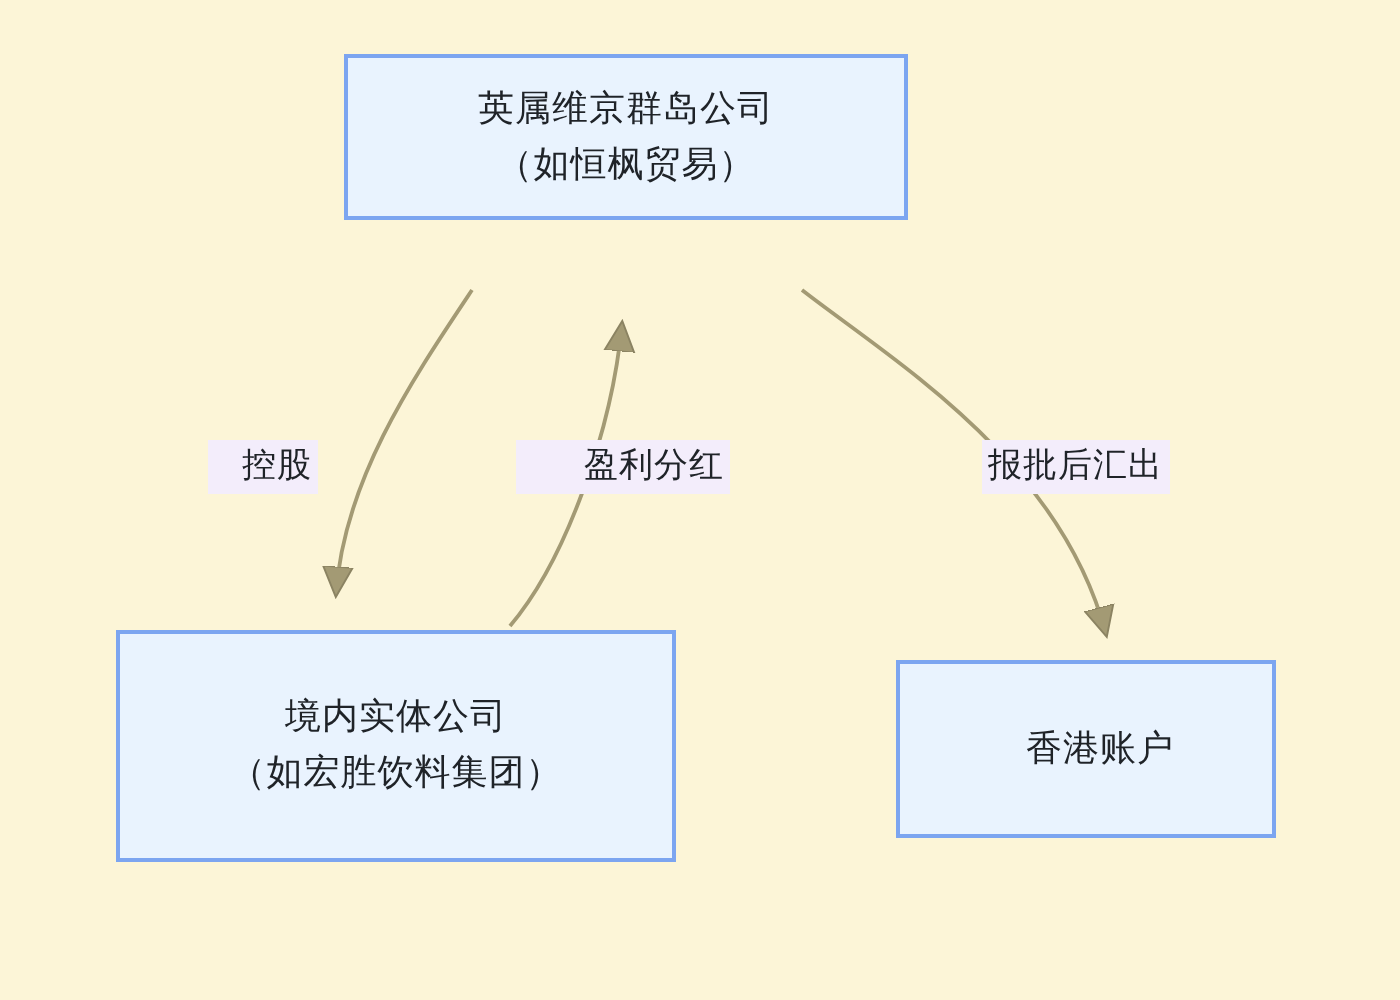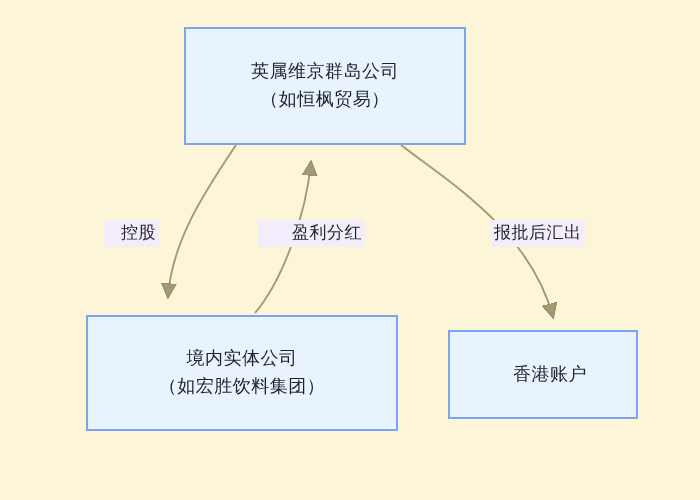--- a/index.html
+++ b/index.html
@@ -70,26 +70,26 @@
       </marker>
     </defs>
 
     <path d="M 236,145 C 206,190 172,240 168,297" fill="none" stroke="#A39A74" stroke-width="1.9" marker-end="url(#arrowhead)"></path>
 
     <path d="M 255,313 C 283,280 306,215 311,162" fill="none" stroke="#A39A74" stroke-width="1.9" marker-end="url(#arrowhead)"></path>
 
     <path d="M 401,145 C 446,180 530,230 553,317" fill="none" stroke="#A39A74" stroke-width="1.9" marker-end="url(#arrowhead)"></path>
   </svg>
 
-  <div class="node" style="left:184px; top:27px; width:282px; height:118px;">
+  <div class="node" style="left:172px; top:27px; width:282px; height:83px;">
     <span>英属维京群岛公司</span>
     <span class="line2">（如恒枫贸易）</span>
   </div>
 
-  <div class="node" style="left:58px; top:315px; width:312px; height:116px;margin-left:28px;">
+  <div class="node" style="left:58px; top:315px; width:280px; height:116px;">
     <span>境内实体公司</span>
     <span class="line2">（如宏胜饮料集团）</span>
   </div>
 
   <div class="node" style="left:448px; top:330px; width:190px; height:89px;padding-left:14px;">
     <span>香港账户</span>
   </div>
 
   <div class="edge-label" style="left:104px; top:220px;padding-left:17px;">控股</div>
 

